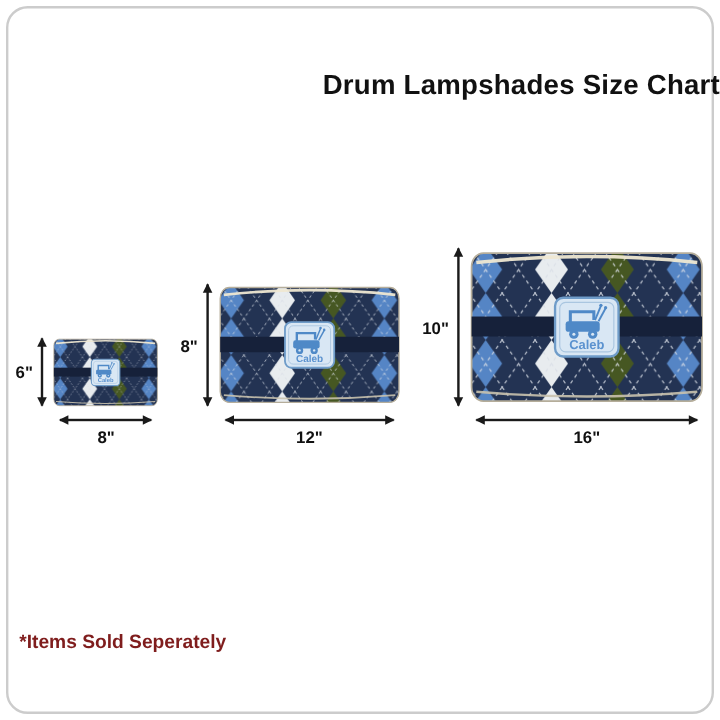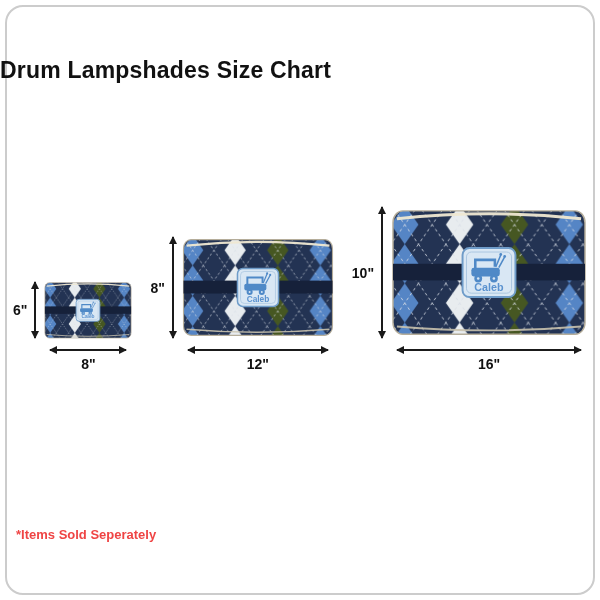--- a/index.html
+++ b/index.html
@@ -5,21 +5,21 @@
   html,body{margin:0;padding:0;background:#fff;}
   .canvas{
     position:relative;width:600px;height:600px;background:#ffffff;
     font-family:"Liberation Sans",sans-serif;color:#111;overflow:hidden;
   }
   .frame{
     position:absolute;inset:5px;border:2px solid #cccccc;border-radius:18px;
     pointer-events:none;
   }
   .title{
-    position:absolute;top:57px;left:0;right:0;text-align:left;
+    position:absolute;top:57px;left:0;right:0;text-align:right;
     font-size:23px;font-weight:bold;color:#111;letter-spacing:.2px;margin:0;
   }
   .figures{
     position:absolute;top:205px;left:12px;right:12px;
     display:flex;justify-content:center;align-items:flex-end;gap:18px;
   }
   .figure{display:grid;grid-template-columns:auto auto auto;}
   .vlabel{
     grid-row:1;grid-column:1;align-self:center;
     font-size:14px;font-weight:bold;white-space:nowrap;padding-right:2px;
@@ -55,21 +55,21 @@
   }
   .hlabel{
     grid-row:3;grid-column:3;text-align:center;margin-top:5px;
     font-size:14px;font-weight:bold;
   }
   .fig-s .shade{width:88px;height:60.7px;}
   .fig-m .shade{width:152px;height:104.9px;}
   .fig-l .shade{width:196px;height:135.2px;}
   .footnote{
     position:absolute;left:16px;top:527px;
-    font-size:13px;font-weight:bold;color:#ef4444;
+    font-size:16px;font-weight:bold;color:#7f1d1d;
   }
   .svgdefs{position:absolute;width:0;height:0;}
 </style>
 </head>
 <body>
 
 <div class="canvas">
 
   <div class="frame"></div>
 

